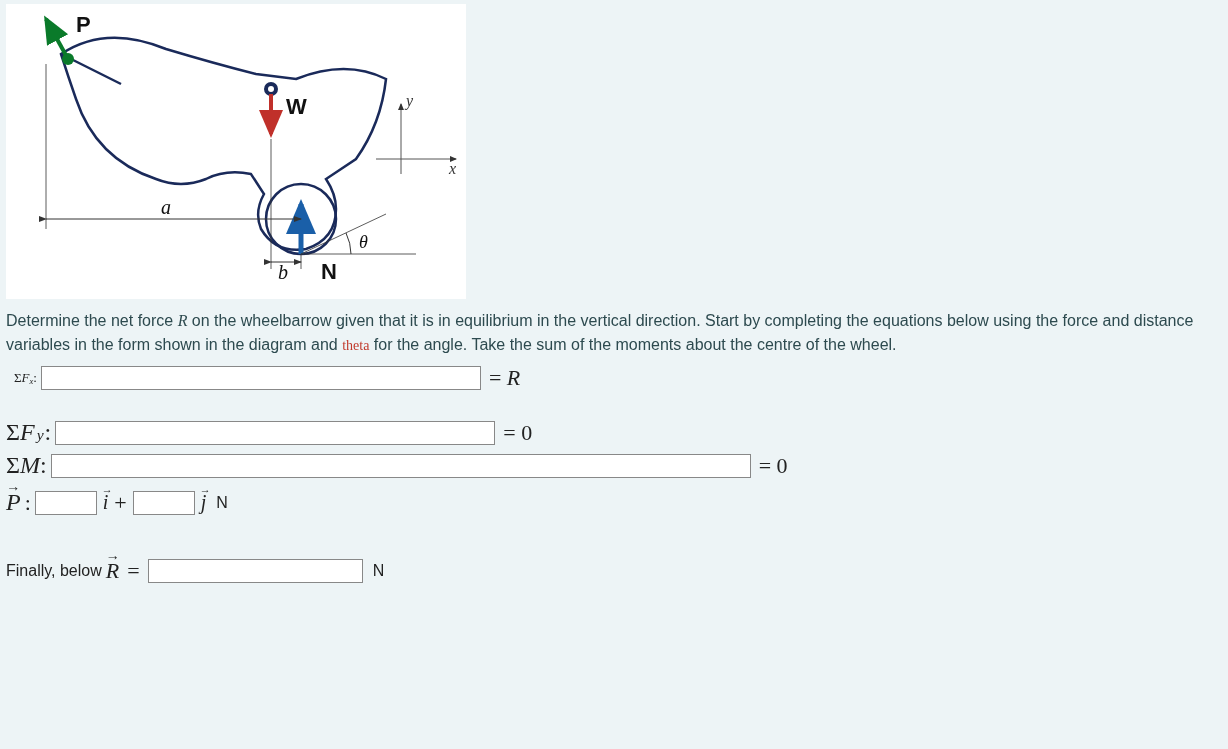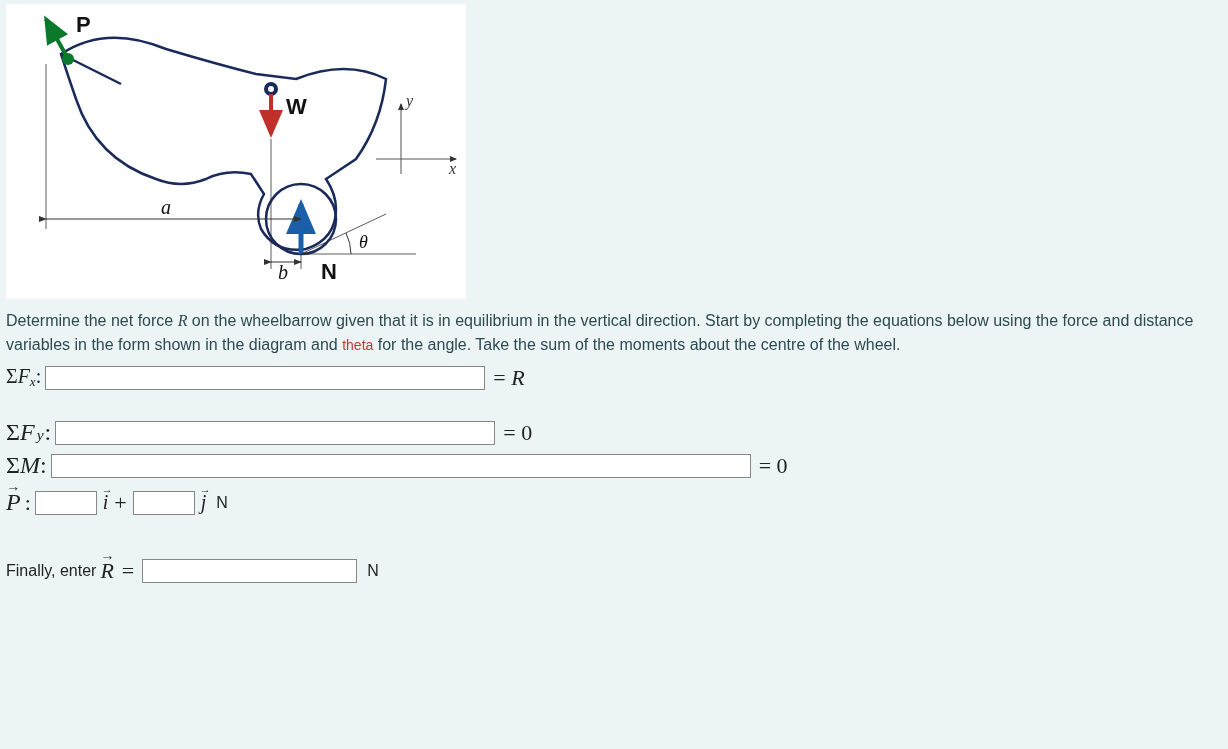--- a/index.html
+++ b/index.html
@@ -21,21 +21,21 @@
     background: #ffffff;
     position: relative;
     overflow: hidden;
   }
   .para {
     margin-top: 10px;
     line-height: 1.5;
     color: #2d4a4f;
   }
   .theta-var {
-    font-family: Liberation Sans, sans-serif;
+    font-family: Liberation Serif, serif;
     font-size: 14px;
     color: #c0392b;
   }
   .math-i {
     font-family: "Georgia", "Times New Roman", serif;
     font-style: italic;
   }
   .math-r {
     font-family: "Georgia", "Times New Roman", serif;
     font-style: normal;
@@ -49,21 +49,22 @@
   .lbl-big {
     font-family: "Georgia", "Times New Roman", serif;
     font-style: italic;
     font-size: 24px;
     display: inline-flex;
     align-items: baseline;
   }
   .lbl-small {
     font-family: "Georgia", "Times New Roman", serif;
     font-style: italic;
-    font-size: 20px;
+    font-size: 13px;
+    margin-left: 8px;
   }
   .sub {
     font-size: 0.65em;
     vertical-align: -0.25em;
     font-style: italic;
   }
   input[type="text"] {
     font-size: 16px;
     height: 24px;
     border: 1px solid #888;
@@ -260,21 +261,21 @@
       <span class="math-r" style="font-size:22px">:</span>
     <input type="text" class="in-sm" value="" style="">
     <span class="ihat"><span class="arrow">→</span><span>i</span></span>
     <span class="plus">+</span>
     <input type="text" class="in-sm" value="" style="">
     <span class="jhat"><span class="arrow">→</span><span>j</span></span>
     <span class="unit">N</span>
   </div>
 
   <div class="eq-row section-gap-lg">
-    <span>Finally, enter </span>
+    <span>Finally, below </span>
     <span class="vec" style="font-size:22px">
       <span class="arrow">→</span>
       <span>R</span>
     </span>
     <span class="math-r" style="font-size:22px;margin:0 4px">=</span>
     <input type="text" class="in-r" value="" style="">
     <span class="unit">N</span>
   </div>
 
 </div>

